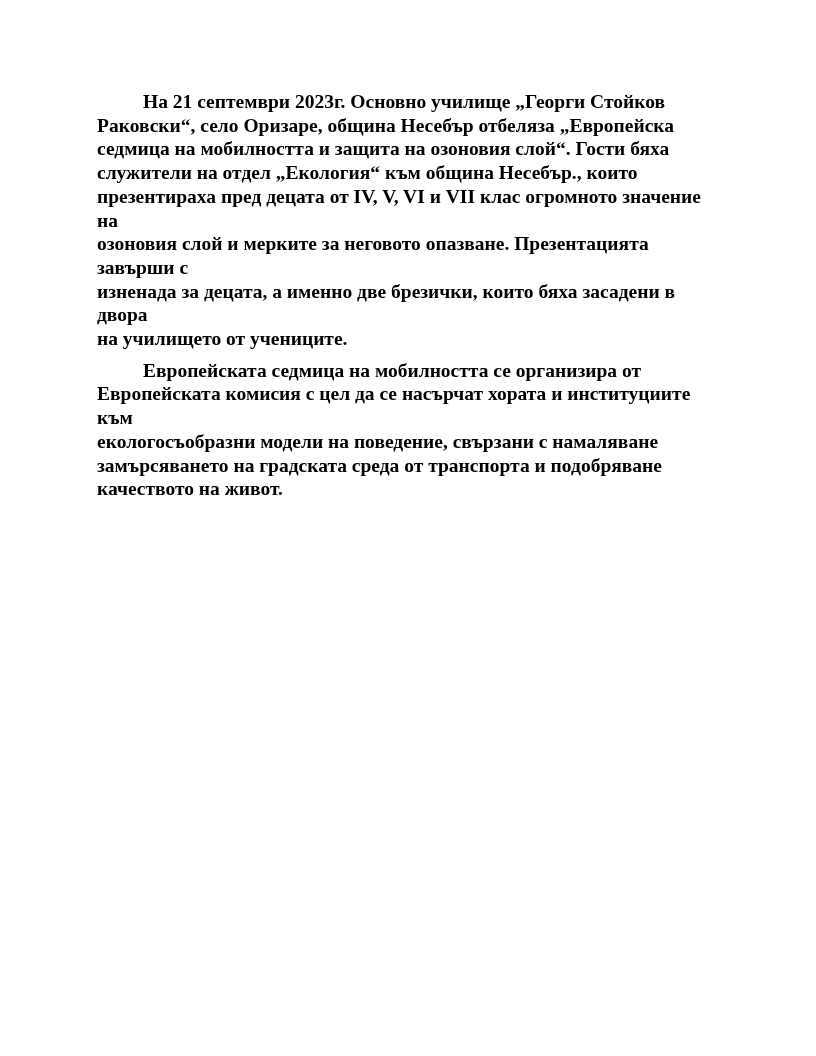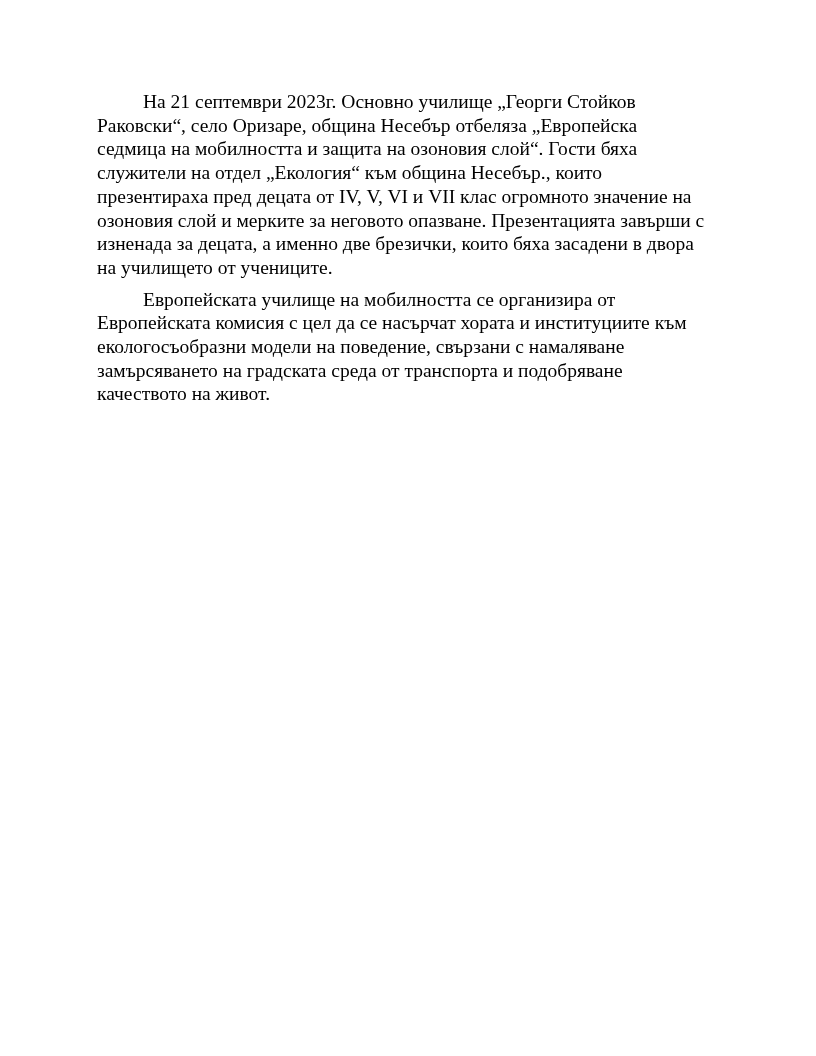--- a/index.html
+++ b/index.html
@@ -19,38 +19,38 @@
     position: absolute;
     left: 97px;
     top: 90px;
     width: 624px;
     color: #000000;
   }
   .para {
     margin: 0 0 8px 0;
     font-size: 19.5px;
     line-height: 23.7px;
-    font-weight: normal;
+    font-weight: bold;
     text-indent: 46px;
     white-space: pre-line; 
     text-align: left;
   }
 </style>
 </head>
 <body>
 
 <div class="page">
   <div class="content">
     <p class="para">На 21 септември 2023г. Основно училище „Георги Стойков
 Раковски“, село Оризаре, община Несебър отбеляза „Европейска
 седмица на мобилността и защита на озоновия слой“. Гости бяха
 служители на отдел „Екология“ към община Несебър., които
 презентираха пред децата от IV, V, VI и VII клас огромното значение на
 озоновия слой и мерките за неговото опазване. Презентацията завърши с
 изненада за децата, а именно две брезички, които бяха засадени в двора
 на училището от учениците.</p>
-    <p class="para">Европейската училище на мобилността се организира от
+    <p class="para">Европейската седмица на мобилността се организира от
 Европейската комисия с цел да се насърчат хората и институциите към
 екологосъобразни модели на поведение, свързани с намаляване
 замърсяването на градската среда от транспорта и подобряване
 качеството на живот.</p>
   </div>
 </div>
 
 </body></html>

